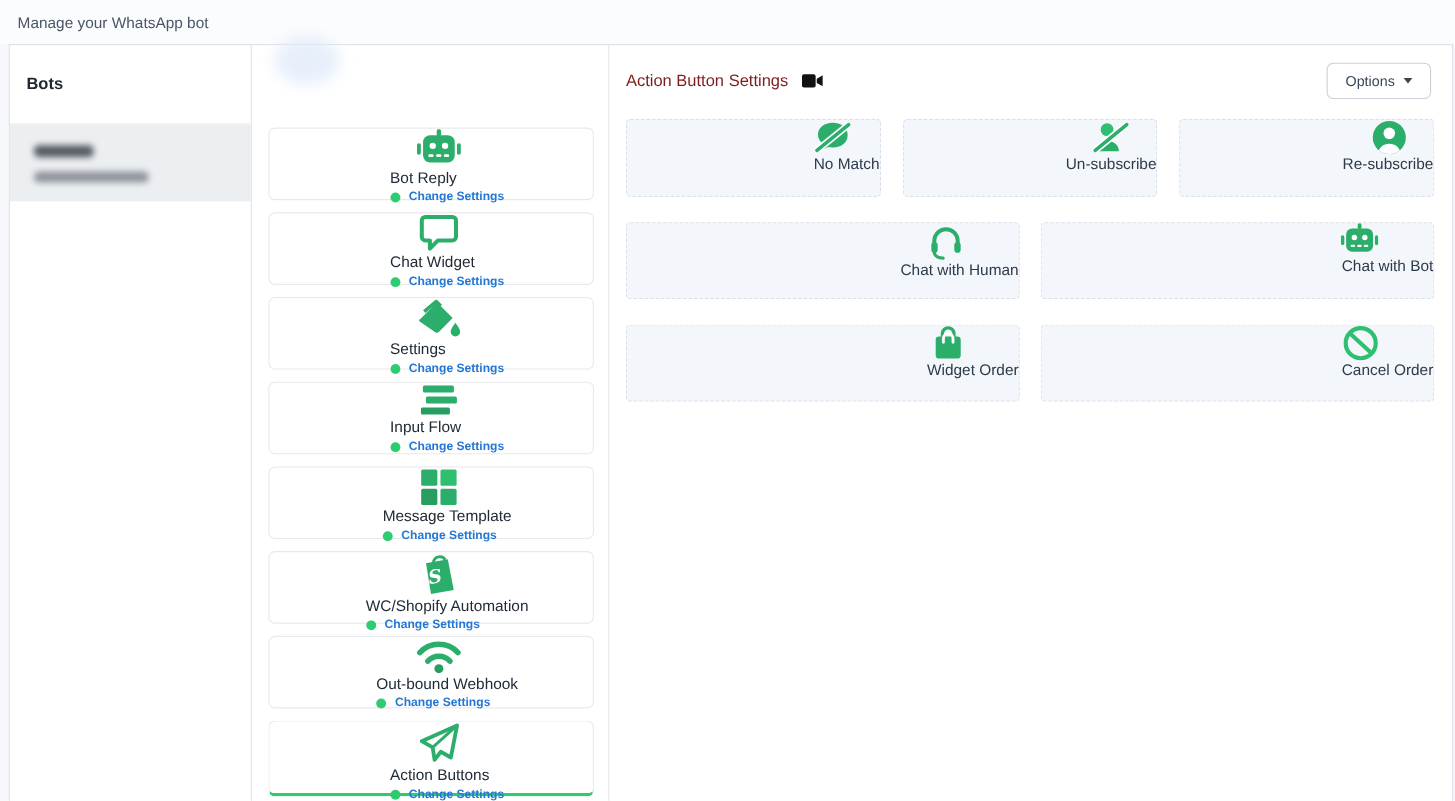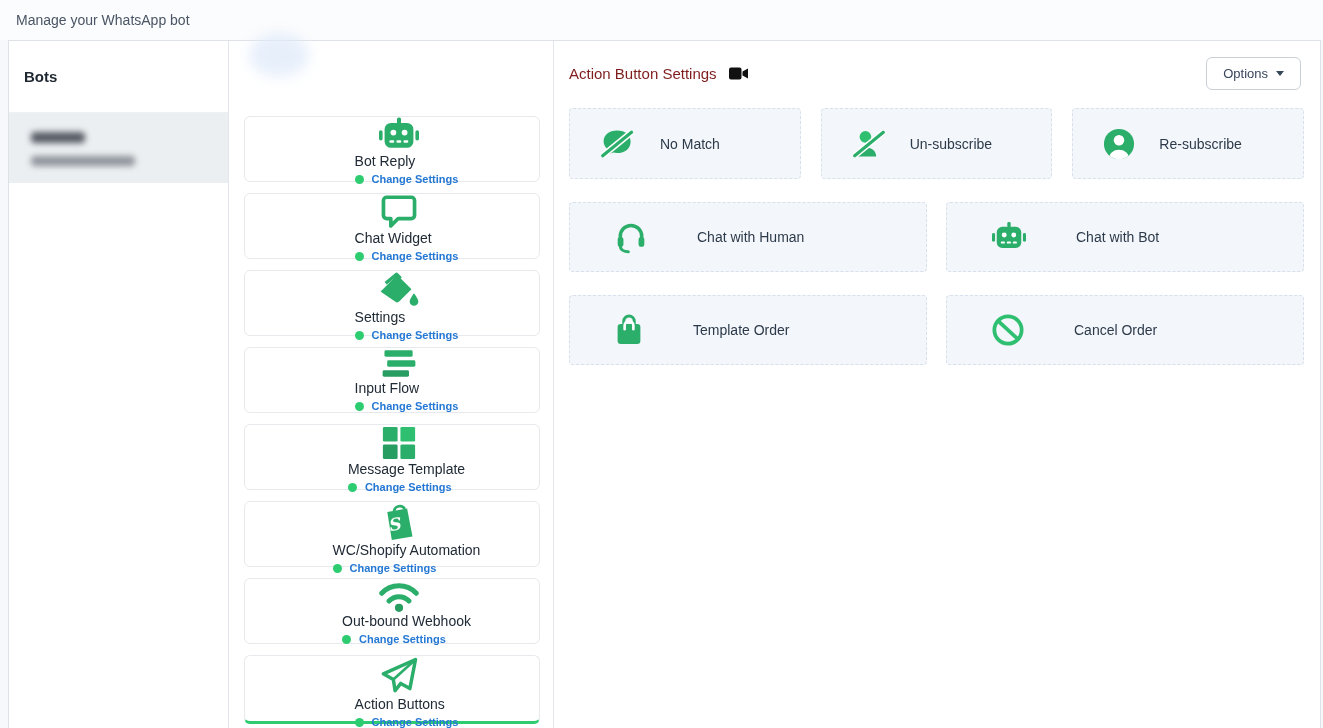--- a/index.html
+++ b/index.html
@@ -40,21 +40,21 @@
   
   .content { flex:1; position:relative; }
   .c-header { display:flex; align-items:center; padding:24px 0 0 15px; }
   .c-title { font-size:15px; font-weight:normal; color:#7f1d1d; }
   .cam { margin-left:12px; display:inline-flex; }
   .options-btn { position:absolute; right:19px; top:16px; height:33px; padding:0 16px; background:#fff; border:1px solid #c9d0d8; border-radius:6px; font-size:13px; color:#38465a; display:flex; align-items:center; cursor:pointer; font-family:inherit; }
   .caret { display:inline-block; margin-left:8px; width:0; height:0; border-left:4px solid transparent; border-right:4px solid transparent; border-top:5px solid #38465a; }
 
   .acards { position:absolute; left:15px; top:67px; width:735px; }
   .arow { display:flex; margin-bottom:23px; }
-  .ac { background:#f3f6fa; border:1px dashed #d7e0eb; border-radius:4px; display:flex; align-items:center; cursor:pointer; }
+  .ac { background:#f3f6fa; border:1px dashed #d7e0eb; border-radius:4px; display:flex; align-items:flex-end; cursor:pointer;flex-direction:column; }
   .ac.small { width:232px; height:71px; margin-right:20px; padding-left:30px; }
   .ac.small .aicon { margin-right:24px; }
   .ac.wide  { width:358px; height:70px; margin-right:19px; padding-left:45px; }
   .ac.wide .aicon { margin-right:50px; }
   .ac:last-child { margin-right:0; }
   .aicon { display:inline-flex; flex:0 0 auto; }
   .alabel { font-size:14px; color:#2c3a4a; }
 </style>
 </head>
 <body>
@@ -323,21 +323,21 @@
 
       <div class="arow" style="margin-bottom:0;">
         <div class="ac wide">
           <span class="aicon">
             <svg width="28" height="32" viewBox="0 0 32 36">
                 <path d="M10 13 v-5 a6 6 0 0 1 12 0 v5" fill="none" stroke="#2cae6b" stroke-width="3.4"></path>
                 <rect x="3" y="11" width="26" height="23" rx="3.5" fill="#2cae6b"></rect>
                 <path d="M11 17 v-4 a5 5 0 0 1 10 0 v4" fill="none" stroke="#fff" stroke-width="3" stroke-linecap="round"></path>
               </svg>
           </span>
-          <span class="alabel">Template Order</span>
+          <span class="alabel">Widget Order</span>
         </div>
         <div class="ac wide">
           <span class="aicon">
             <svg width="32" height="32" viewBox="0 0 34 34">
                 <circle cx="17" cy="17" r="14.5" fill="none" stroke="#2fbf71" stroke-width="4"></circle>
                 <path d="M7 7.8 L27 26.2" stroke="#2fbf71" stroke-width="4"></path>
               </svg>
           </span>
           <span class="alabel">Cancel Order</span>
         </div>

